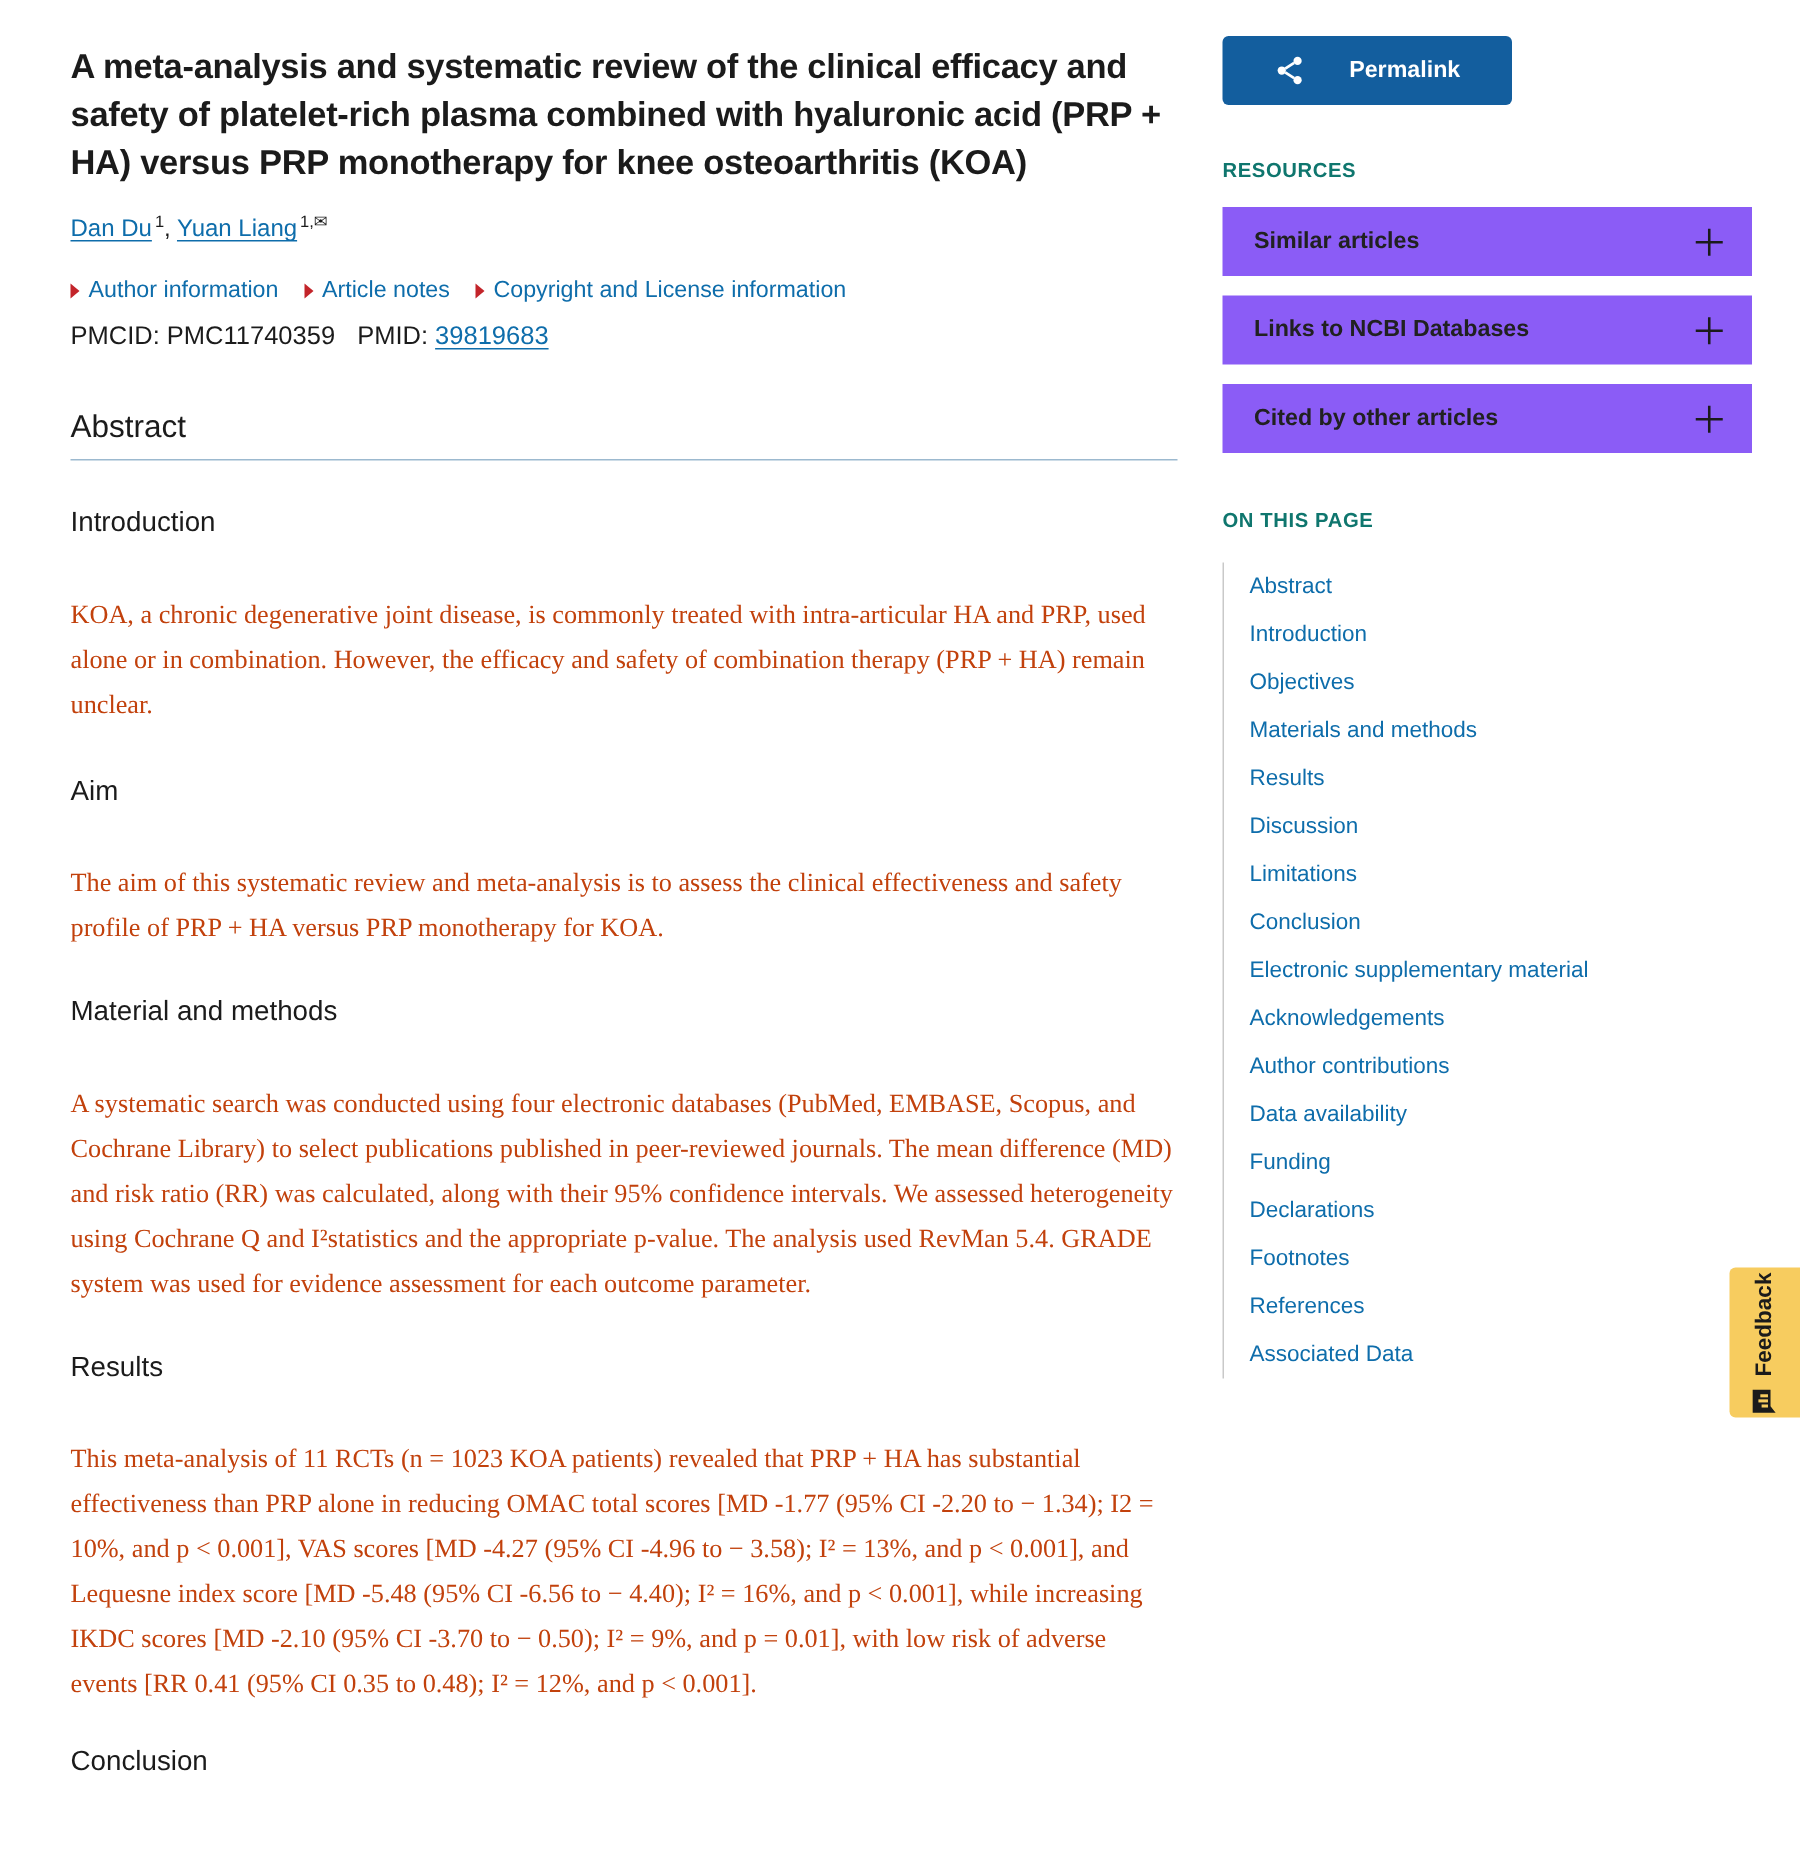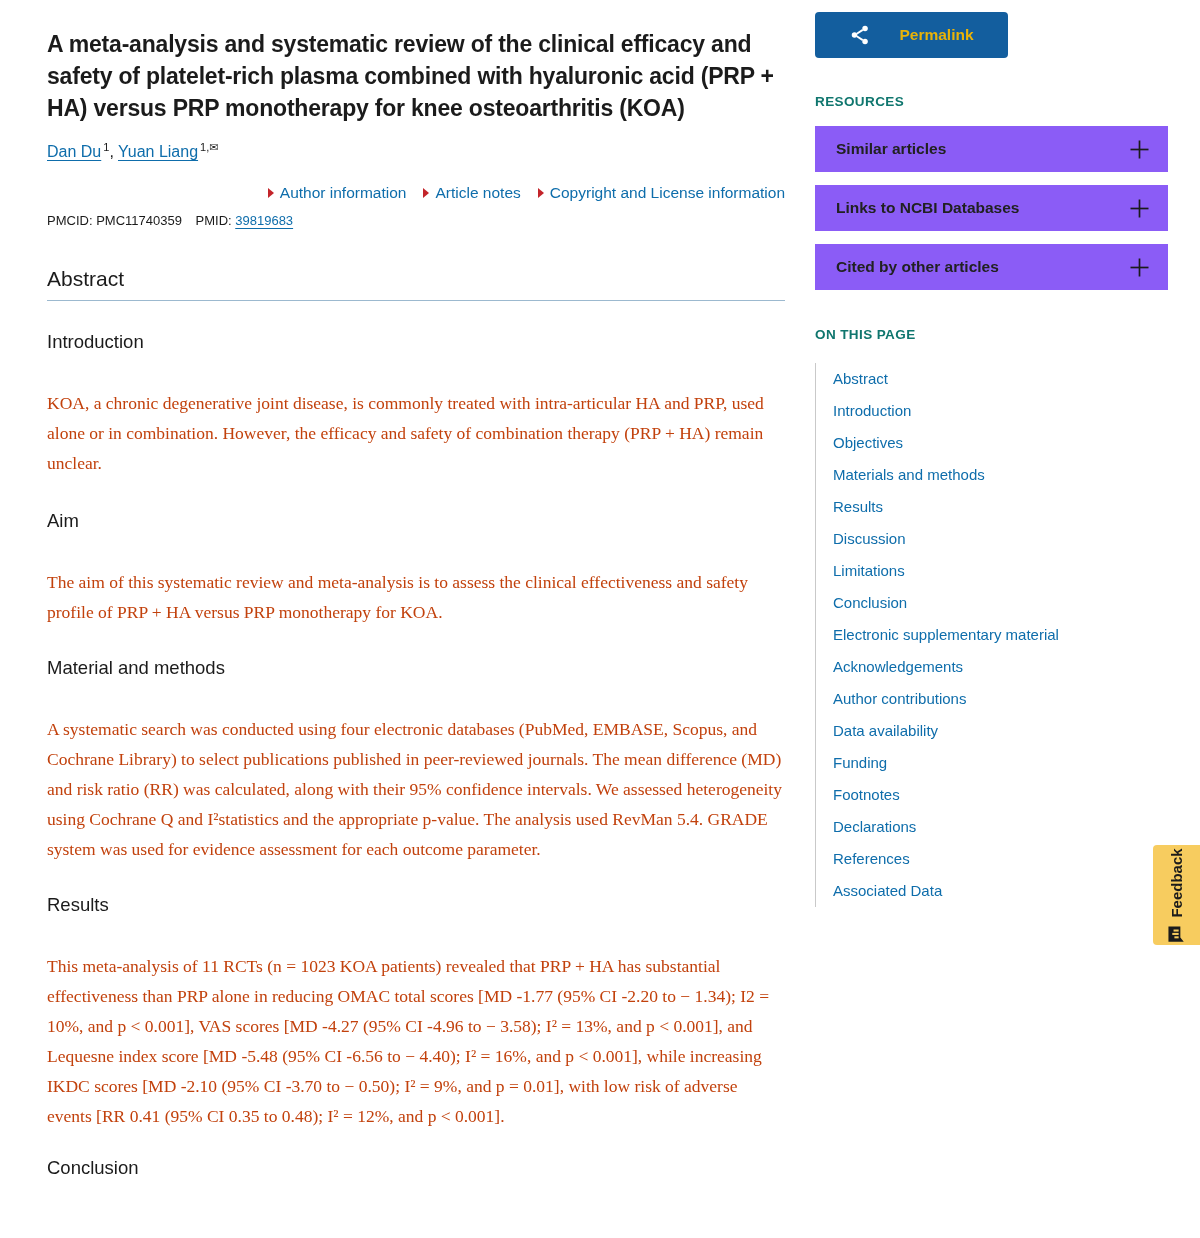--- a/index.html
+++ b/index.html
@@ -41,40 +41,39 @@
     vertical-align:super;
     color:#1b1b1b;
     margin-left:2px;
   }
   .meta-links {
     margin-top:23px;
     display:flex;
     gap:17px;
     align-items:center;
     font-size:15.5px;
-    justify-content:flex-end;
   }
   .meta-link {
     display:flex;
     align-items:center;
     gap:6px;
     color:#0e6dab;
     text-decoration:none;
     cursor:pointer;
   }
   .tri {
     width:0; height:0;
     border-left:6px solid #c3242a;
     border-top:5px solid transparent;
     border-bottom:5px solid transparent;
     display:inline-block;
   }
   .ids {
     margin-top:11px;
-    font-size:13px;
+    font-size:17px;
     color:#1b1b1b;
   }
   .ids .id-label { font-weight:400; }
   .ids .gap { display:inline-block; width:10px; }
   .ids a {
     color:#0e6dab;
     text-decoration:underline;
     text-underline-offset:3px;
   }
 
@@ -101,27 +100,27 @@
     color:#c2410c;
   }
 
   
   .sidebar {
     position:absolute;
     left:815px; top:0;
     width:353px;
   }
   .permalink-btn {
-    margin-top:12px;
+    margin-top:24px;
     width:193px;
     height:46px;
     background:#135e9e;
     border:none;
     border-radius:4px;
-    color:#eab308;
+    color:#ffffff;
     font-family:"Liberation Sans", sans-serif;
     font-size:15.5px;
     font-weight:700;
     display:flex;
     align-items:center;
     justify-content:center;
     gap:28px;
     cursor:pointer;
   }
   .resources-heading, .otp-heading {
@@ -290,22 +289,22 @@
     <li><a href="#">Materials and methods</a></li>
     <li><a href="#">Results</a></li>
     <li><a href="#">Discussion</a></li>
     <li><a href="#">Limitations</a></li>
     <li><a href="#">Conclusion</a></li>
     <li><a href="#">Electronic supplementary material</a></li>
     <li><a href="#">Acknowledgements</a></li>
     <li><a href="#">Author contributions</a></li>
     <li><a href="#">Data availability</a></li>
     <li><a href="#">Funding</a></li>
+    <li><a href="#">Declarations</a></li>
     <li><a href="#">Footnotes</a></li>
-    <li><a href="#">Declarations</a></li>
     <li><a href="#">References</a></li>
     <li><a href="#">Associated Data</a></li>
   </ul>
 
 </div>
 
 <div class="feedback-tab">
   <div class="feedback-inner">
     <svg width="17" height="17" viewBox="0 0 20 20">
       <path d="M1 1 h18 v14 h-13 l-5 4 z" fill="#1b1b1b"></path>

